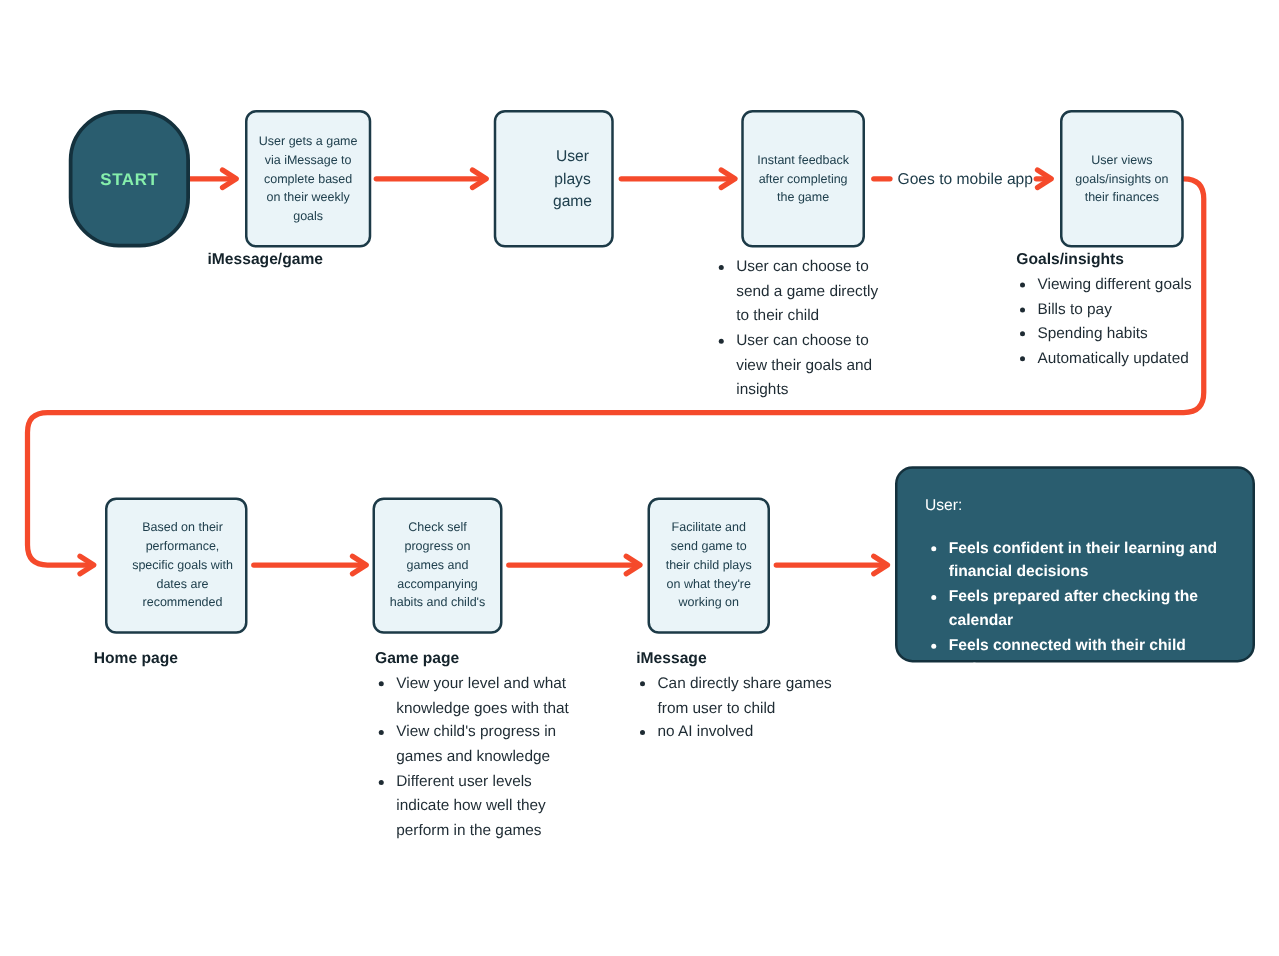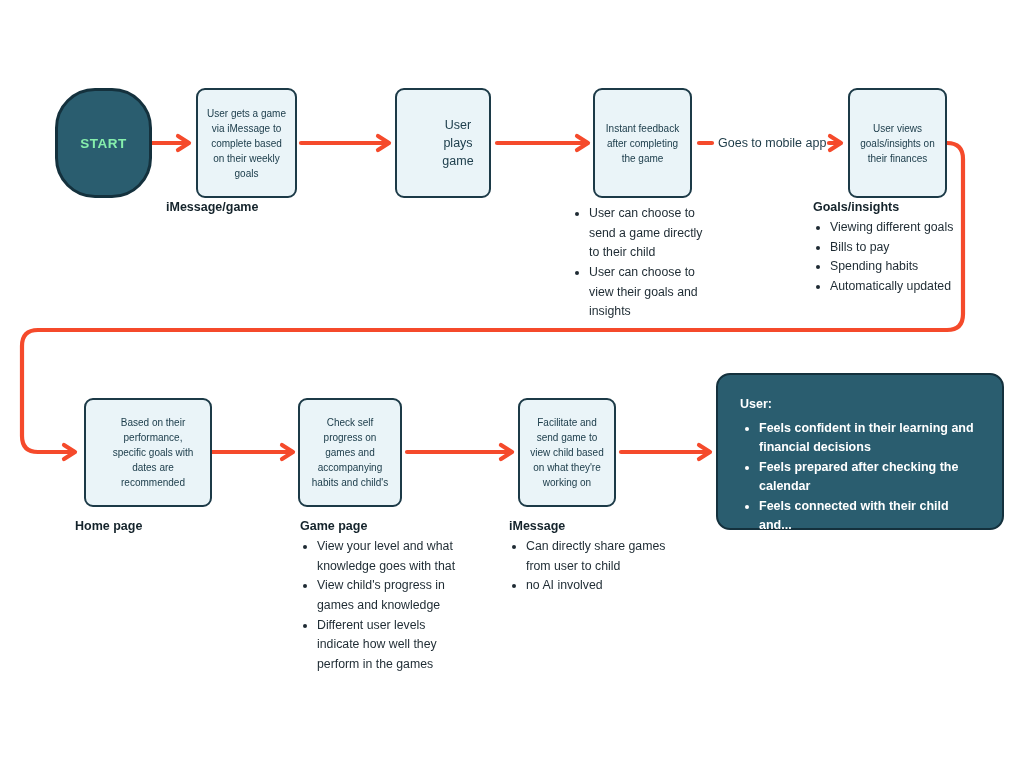--- a/index.html
+++ b/index.html
@@ -31,21 +31,21 @@
   }
   .node.big-text{font-size:12.5px;line-height:1.45;padding-left:36px;}
   .start{
     background:var(--teal);border:3px solid var(--teal-border);border-radius:40px;
     color:#86efac;font-weight:700;font-size:13.5px;letter-spacing:0.5px;margin-left:41px;
   }
   .endbox{
     position:absolute;box-sizing:border-box;background:var(--teal);
     border:2.5px solid var(--teal-border);border-radius:14px;color:#fff;padding:22px 22px;
   }
-  .endbox .title{margin:0 0 8px;font-weight:700;font-size:12.5px;}
+  .endbox .title{margin:0 0 18px;font-weight:400;font-size:12.5px;}
   .endbox ul{margin:0;padding-left:19px;font-weight:700;font-size:12.5px;line-height:1.55;white-space:pre-line;}
   .ann{position:absolute;}
   .ann h4{margin:0;font-size:12.5px;font-weight:700;color:var(--heading);}
   .ann ul{margin:4px 0 0;padding-left:17px;font-size:12.3px;line-height:1.6;white-space:pre-line;color:var(--text);}
   .ann.no-head ul{margin-top:0;}
   .edge-label{
     position:absolute;font-size:12.5px;color:var(--box-border);white-space:nowrap;
   }
 </style>
 </head>
@@ -101,35 +101,35 @@
 to their child</li><li>User can choose to
 view their goals and
 insights</li></ul>
   </div>
 
   <div class="ann" style="left:813px;top:200px;width:190px;">
     <h4>Goals/insights</h4>
     <ul><li>Viewing different goals</li><li>Bills to pay</li><li>Spending habits</li><li>Automatically updated</li></ul>
   </div>
 
-  <div class="node light" style="left:84px;top:398px;width:128px;height:109px;padding-left:16px;">Based on their
+  <div class="node light" style="left:84px;top:398px;width:114px;height:109px;padding-left:16px;">Based on their
 performance,
 specific goals with
 dates are
 recommended</div>
 
   <div class="node light" style="left:298px;top:398px;width:104px;height:109px;text-align:center;">Check self
 progress on
 games and
 accompanying
 habits and child's</div>
 
   <div class="node light" style="left:518px;top:398px;width:98px;height:109px;">Facilitate and
 send game to
-view child based
+their child plays
 on what they're
 working on</div>
 
   <div class="endbox" style="left:716px;top:373px;width:288px;height:157px;">
     <p class="title">User:</p>
     <ul><li>Feels confident in their learning and
 financial decisions</li><li>Feels prepared after checking the
 calendar</li><li>Feels connected with their child and...</li></ul>
   </div>
 

